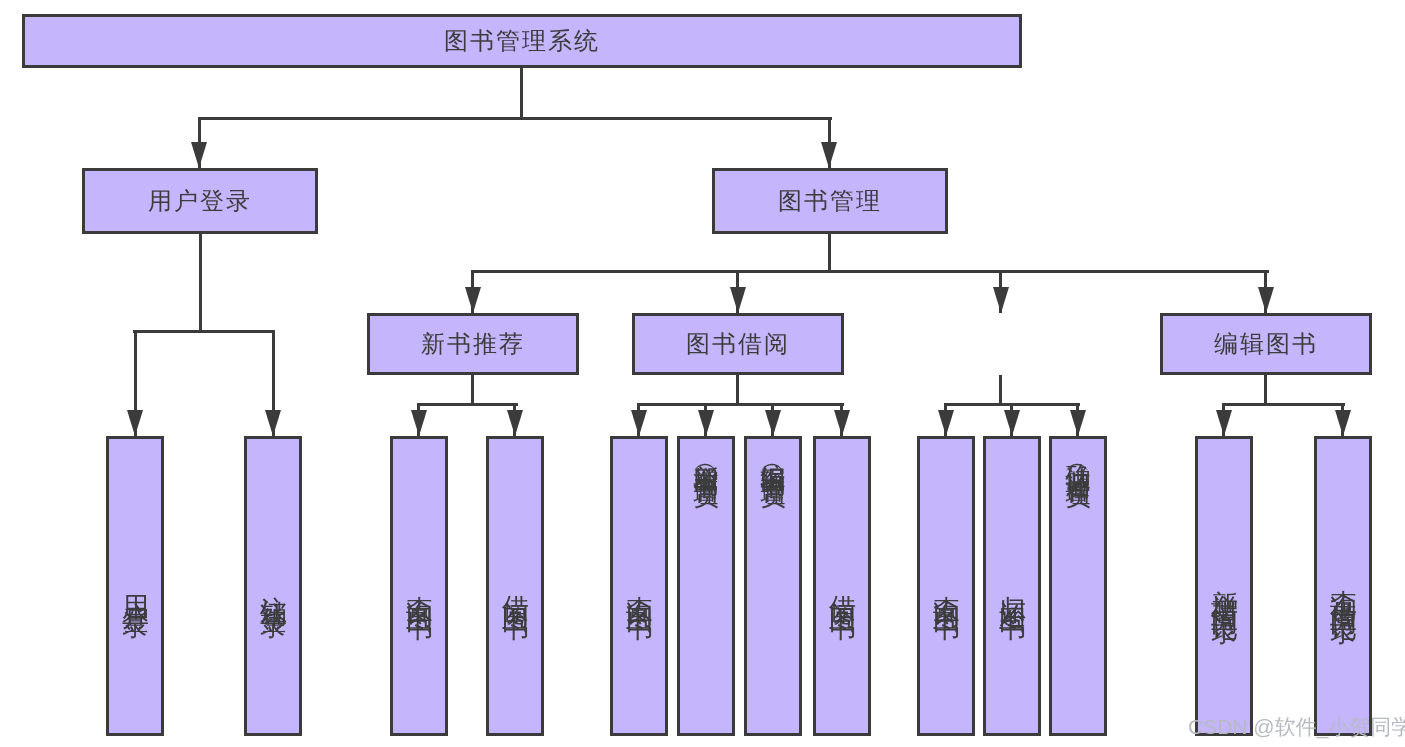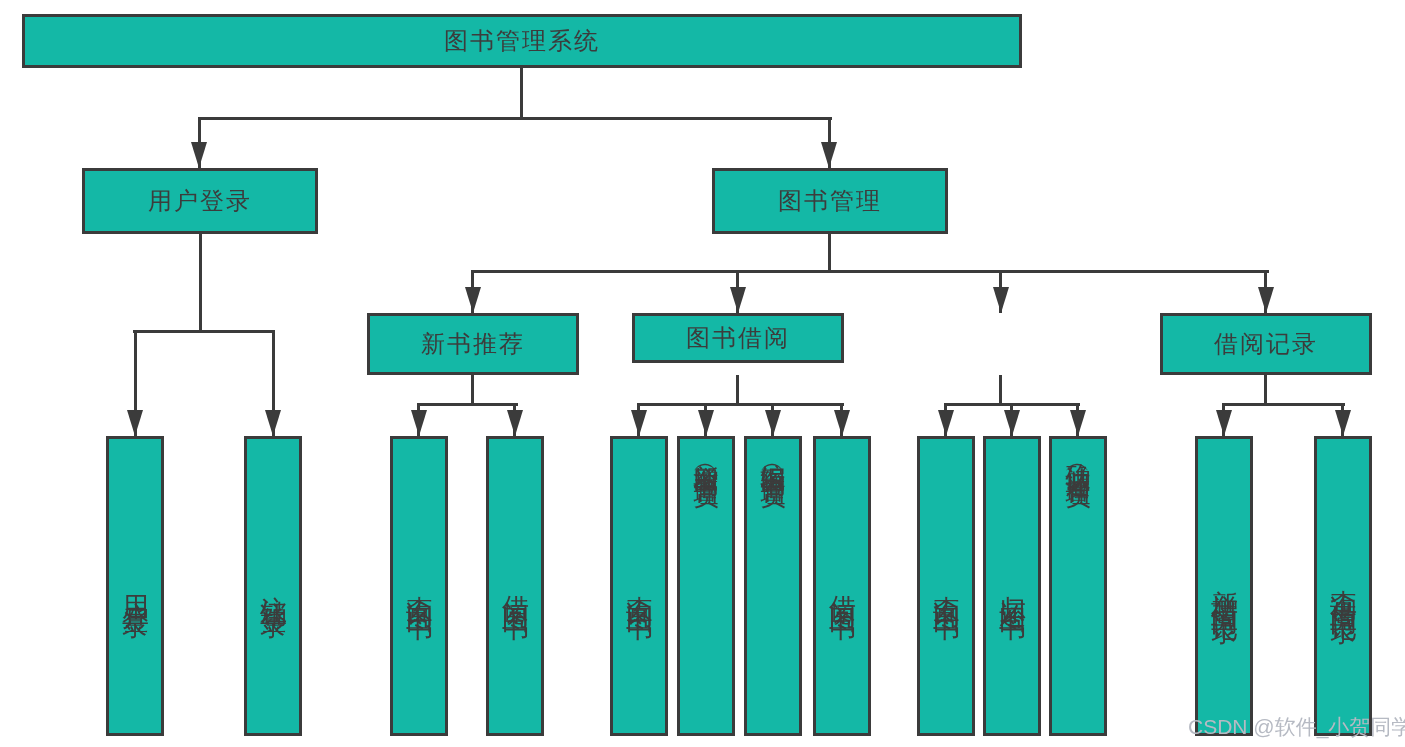--- a/index.html
+++ b/index.html
@@ -1,21 +1,21 @@
 <!DOCTYPE html>
 <html><head>
 <meta charset="utf-8">
 <style>
   html,body{margin:0;padding:0;background:#fff;}
   #canvas{
     position:relative;width:1405px;height:747px;background:#ffffff;overflow:hidden;
     font-family:"Liberation Sans","DejaVu Sans",sans-serif;color:#3a3a3a;
   }
   .box{
-    position:absolute;box-sizing:border-box;background:#14b8a6;
+    position:absolute;box-sizing:border-box;background:#c4b5fd;
     border:3px solid #3b3b3b;display:flex;align-items:center;justify-content:center;
   }
   .hlabel{font-size:24px;letter-spacing:2px;color:#3c3c3c;white-space:nowrap;}
   .leaf{top:436px;width:58px;height:300px;}
   .vlabel{writing-mode:vertical-rl;font-size:27px;letter-spacing:6px;color:#3c3c3c;line-height:1;}
   .leaf.long{align-items:flex-start;padding-top:5px;}
   .leaf.long .vlabel{font-size:25px;letter-spacing:3px;}
   .v{position:absolute;width:3px;background:#3b3b3b;}
   .h{position:absolute;height:3px;background:#3b3b3b;}
   .arw{position:absolute;width:0;height:0;border-left:8px solid transparent;
@@ -36,27 +36,27 @@
   </div>
 
   <div class="box" style="left:712px;top:168px;width:236px;height:66px;">
     <span class="hlabel">图书管理</span>
   </div>
 
   <div class="box" style="left:367px;top:313px;width:212px;height:62px;">
     <span class="hlabel">新书推荐</span>
   </div>
 
-  <div class="box" style="left:632px;top:313px;width:212px;height:50px;">
+  <div class="box" style="left:632px;top:313px;width:212px;height:62px;">
     <span class="hlabel">图书借阅</span>
   </div>
 
 
   <div class="box" style="left:1160px;top:313px;width:212px;height:62px;">
-    <span class="hlabel">借阅记录</span>
+    <span class="hlabel">编辑图书</span>
   </div>
 
   <div class="box leaf" style="left:106px;">
     <span class="vlabel">用户登录</span>
   </div>
   <div class="box leaf" style="left:244px;">
     <span class="vlabel">注销登录</span>
   </div>
 
   <div class="box leaf" style="left:390px;">

